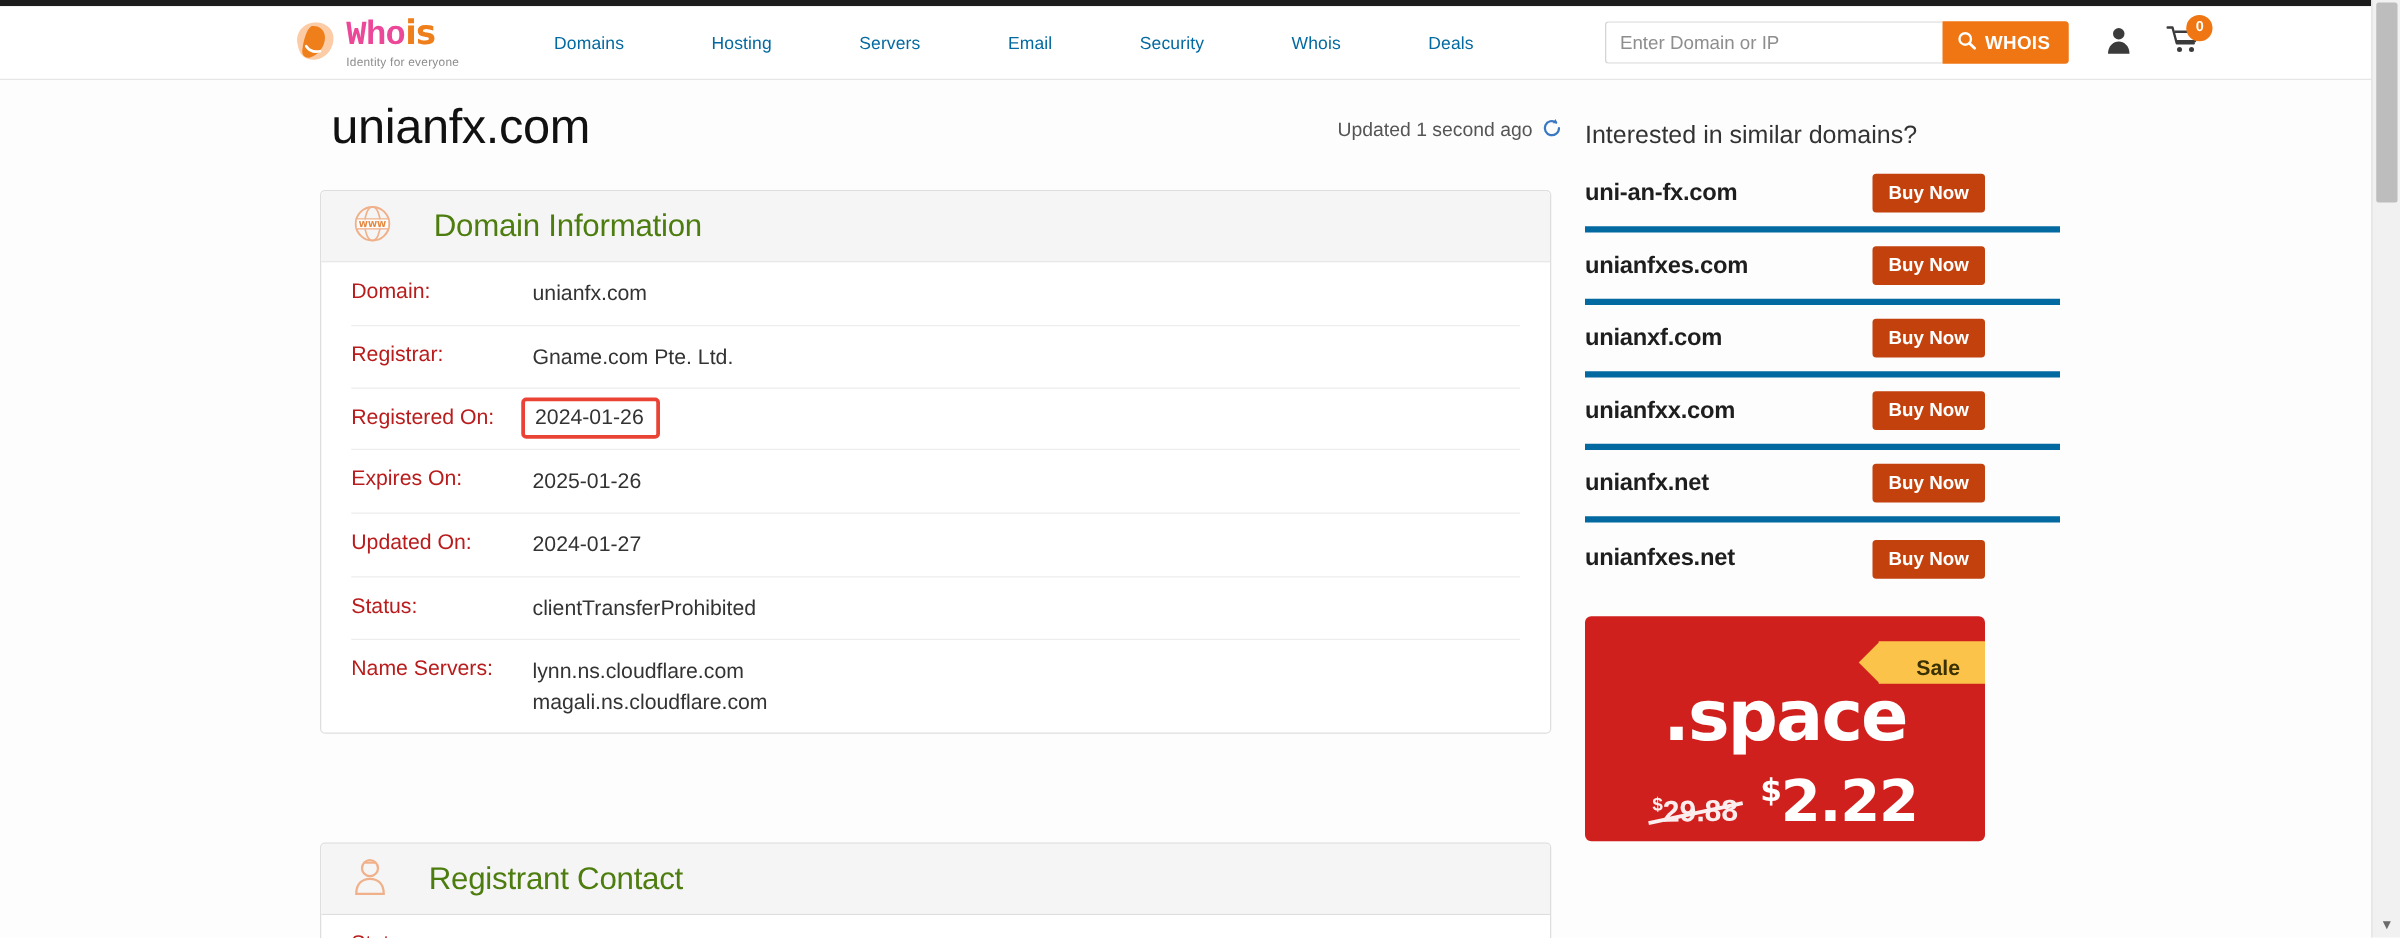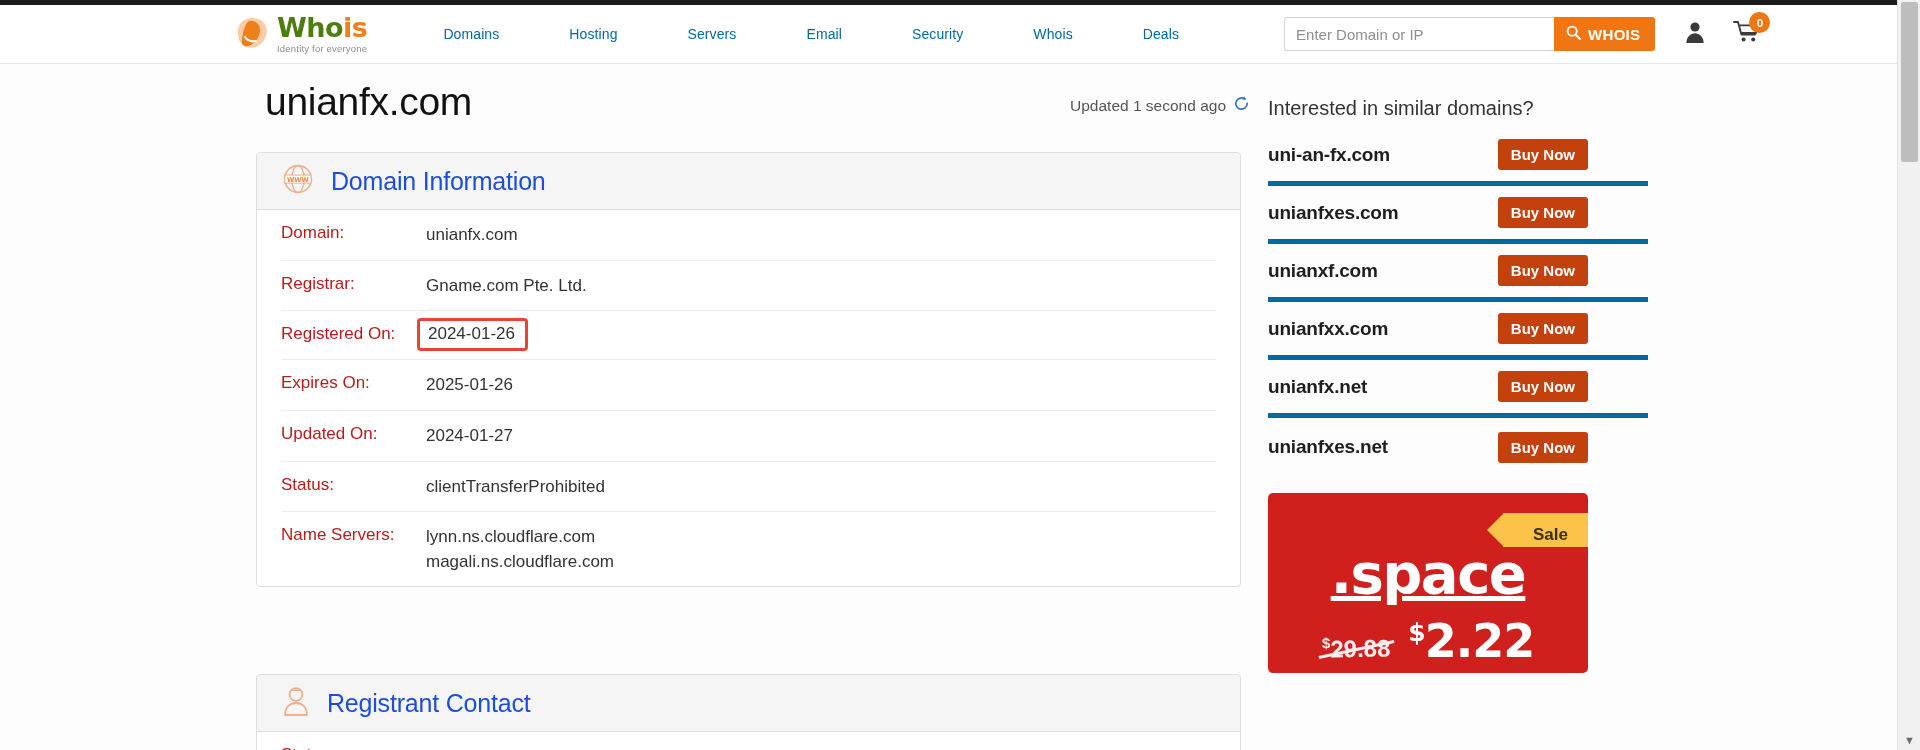--- a/index.html
+++ b/index.html
@@ -31,21 +31,21 @@
   }
 
   
   .logo { display: flex; align-items: center; margin-right: 40px; }
   .logo-mark { width: 42px; height: 38px; flex: 0 0 auto; }
   .logo-text { display: flex; flex-direction: column; margin-left: 3px; }
   .logo-word {
     font-size: 27px; font-weight: bold; letter-spacing: -0.5px;
     line-height: 1; font-family: "DejaVu Sans", sans-serif;
   }
-  .logo-word .l-wh { color: #4d7c0f; }
+  .logo-word .l-wh { color: #ec4899; font-family: Liberation Mono, monospace; }
   .logo-tag {
     font-size: 9.5px; color: #8c8c8c; letter-spacing: 0.2px;
     margin-top: 2px;
   }
 
   
   .nav { display: flex; align-items: center; gap: 34px; }
   .nav-item {
     font-size: 14px; color: #0369a1; cursor: pointer;
     white-space: nowrap; letter-spacing: 0.1px; margin-left: 36px;
@@ -120,24 +120,24 @@
     background: #fff;
   }
   #panel-domain { top: 88px; }
   #panel-registrant { top: 610px; height: 140px; overflow: hidden; }
 
   .panel-head {
     height: 57px; background: #f5f5f5;
     border-bottom: 1px solid #dedede;
     border-radius: 4px 4px 0 0;
     display: flex; align-items: center;
-    padding-left: 24px; gap: 16px;
+    padding-left: 24px; gap: 32px;
   }
   .panel-title {
-    font-size: 25px; color: #1d4ed8; letter-spacing: -0.2px; text-align: center;
+    font-size: 25px; color: #4d7c0f; letter-spacing: -0.2px; text-align: center;
   }
 
   .rows { padding: 0 24px; }
   .row {
     display: flex; align-items: flex-start;
     border-bottom: 1px solid #ededed;
     padding: 13px 0 12px 0;
     min-height: 49px;
   }
   .row:last-child { border-bottom: none; }
@@ -204,21 +204,20 @@
     border-top: 17px solid transparent;
     border-bottom: 17px solid transparent;
     border-right: 17px solid #fbc34a;
   }
   .promo-tld {
     text-align: center; color: #fff;
     font-size: 56px; font-weight: bold;
     letter-spacing: -1.5px;
     margin-top: 48px;
     font-family: "DejaVu Sans", sans-serif;
-    text-decoration: underline;
   }
   .promo-prices {
     display: flex; align-items: baseline; justify-content: center;
     gap: 18px; margin-top: 8px; color: #fff;
   }
   .promo-old {
     font-size: 24px; font-weight: bold; opacity: 0.92;
     position: relative; display: inline-block;
     transform: rotate(-1deg);
   }

